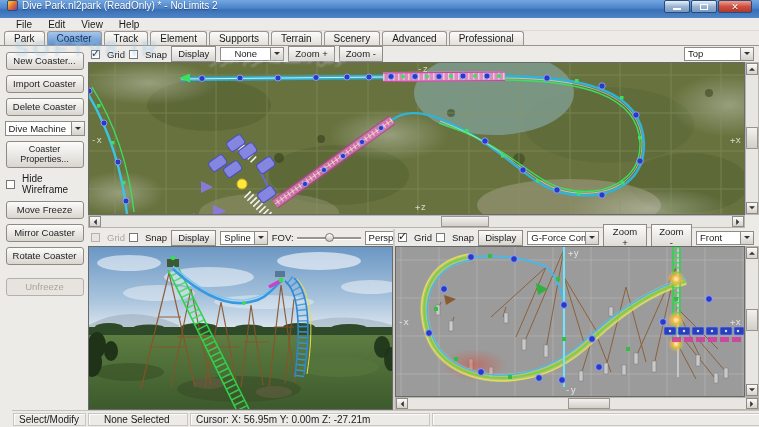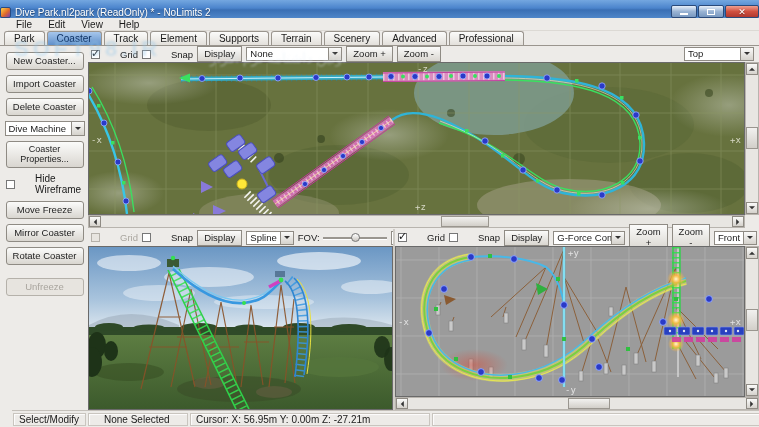--- a/index.html
+++ b/index.html
@@ -4,21 +4,21 @@
 <style>
   html,body{margin:0;padding:0;background:#d8d5d0;}
   *{box-sizing:border-box;}
   .window{position:relative;width:759px;height:427px;background:#edebe8;
     font-family:"Liberation Sans",sans-serif;font-size:10px;color:#1a1a1a;overflow:hidden;}
 
   
   .titlebar{position:absolute;left:0;top:0;width:759px;height:18px;
     background:linear-gradient(#6ea3dd,#4а... #3f76c0);
     background:linear-gradient(#74a7e0 0%,#4b84cc 45%,#3a6fb4 55%,#4f86c8 100%);
-    display:flex;align-items:flex-end;padding:0 0;color:#fff;}
+    display:flex;align-items:flex-start;padding:0 7px;color:#fff;}
   .app-icon{width:11px;height:11px;border-radius:2px;margin-right:4px;
     background:linear-gradient(135deg,#ffd24a,#e06a2a 55%,#7a3cb0);border:1px solid #2a4a80;}
   .title-text{font-size:10px;text-shadow:0 1px 1px rgba(0,0,0,.45);flex:1;white-space:nowrap;overflow:hidden;}
   .win-btns{display:flex;gap:1px;}
   .win-btn{width:26px;height:13px;border:1px solid #2a4a7a;border-radius:2px;
     background:linear-gradient(#e8f0fa,#9ab4d4 50%,#7898c0);position:relative;}
   .win-btn.close{width:34px;background:linear-gradient(#f0a090,#d05040 50%,#b03830);}
   .win-btn .glyph{position:absolute;left:50%;top:50%;transform:translate(-50%,-50%);
     color:#fff;font-size:9px;line-height:1;text-shadow:0 1px 1px rgba(0,0,0,.4);}
   .win-btn.min .glyph{width:8px;height:2px;background:#fff;top:70%;}
@@ -49,21 +49,21 @@
     position:relative;}
   .combo-btn .arr{position:absolute;left:50%;top:50%;transform:translate(-50%,-35%);
     border:3.5px solid transparent;border-top-color:#333;}
   .side-check{display:flex;align-items:center;gap:4px;margin:2px 0 6px 6px;}
   .gap{height:8px;}
 
   
   .vp{position:absolute;background:#edebe8;}
   .vp-toolbar{position:absolute;left:0;top:0;right:0;height:16px;display:flex;align-items:center;
     gap:4px;padding:0 3px;font-size:9.5px;}
-  .cb{display:flex;align-items:center;gap:20px;}
+  .cb{display:flex;align-items:center;gap:7px;}
   .cb .box{width:9px;height:9px;background:#fff;border:1px solid #777;position:relative;flex:none;}
   .cb .box.checked::after{content:"✓";position:absolute;left:-1px;top:-4px;font-size:11px;color:#111;}
   .cb.disabled .cb-label{color:#aaa69f;}
   .cb.disabled .box{background:#e8e5e0;border-color:#b5b1aa;}
   .tbtn{padding:1px 6px 2px;font-size:9.5px;font-family:"Liberation Sans",sans-serif;
     background:linear-gradient(#fbfbfa,#d9d6d0);border:1px solid #8f8b84;border-radius:0;color:#222;}
   .combo{display:flex;height:14px;}
   .combo .combo-val{background:#fff;border:1px solid #8f8b84;border-right:none;font-size:9.5px;
     padding:0 3px;white-space:nowrap;overflow:hidden;flex:1;}
   .fov-wrap{display:flex;align-items:center;gap:3px;}
@@ -174,21 +174,21 @@
       <div class="vp-toolbar">
         <span class="cb">
           <span class="box checked"></span>
           <span class="cb-label">Grid</span>
         </span>
         <span class="cb">
           <span class="box"></span>
           <span class="cb-label">Snap</span>
         </span>
         <button class="tbtn">Display</button>
-        <span class="combo" style="width:96px;">
+        <span class="combo" style="width:64px;text-align:center;">
           <span class="combo-val">None</span>
           <span class="combo-btn">
               <span class="arr"></span>
             </span>
         </span>
         <button class="tbtn">Zoom +</button>
         <button class="tbtn">Zoom -</button>
         <span class="combo" style="width:70px;margin-left:auto;margin-right:2px;">
           <span class="combo-val">Top</span>
           <span class="combo-btn">

